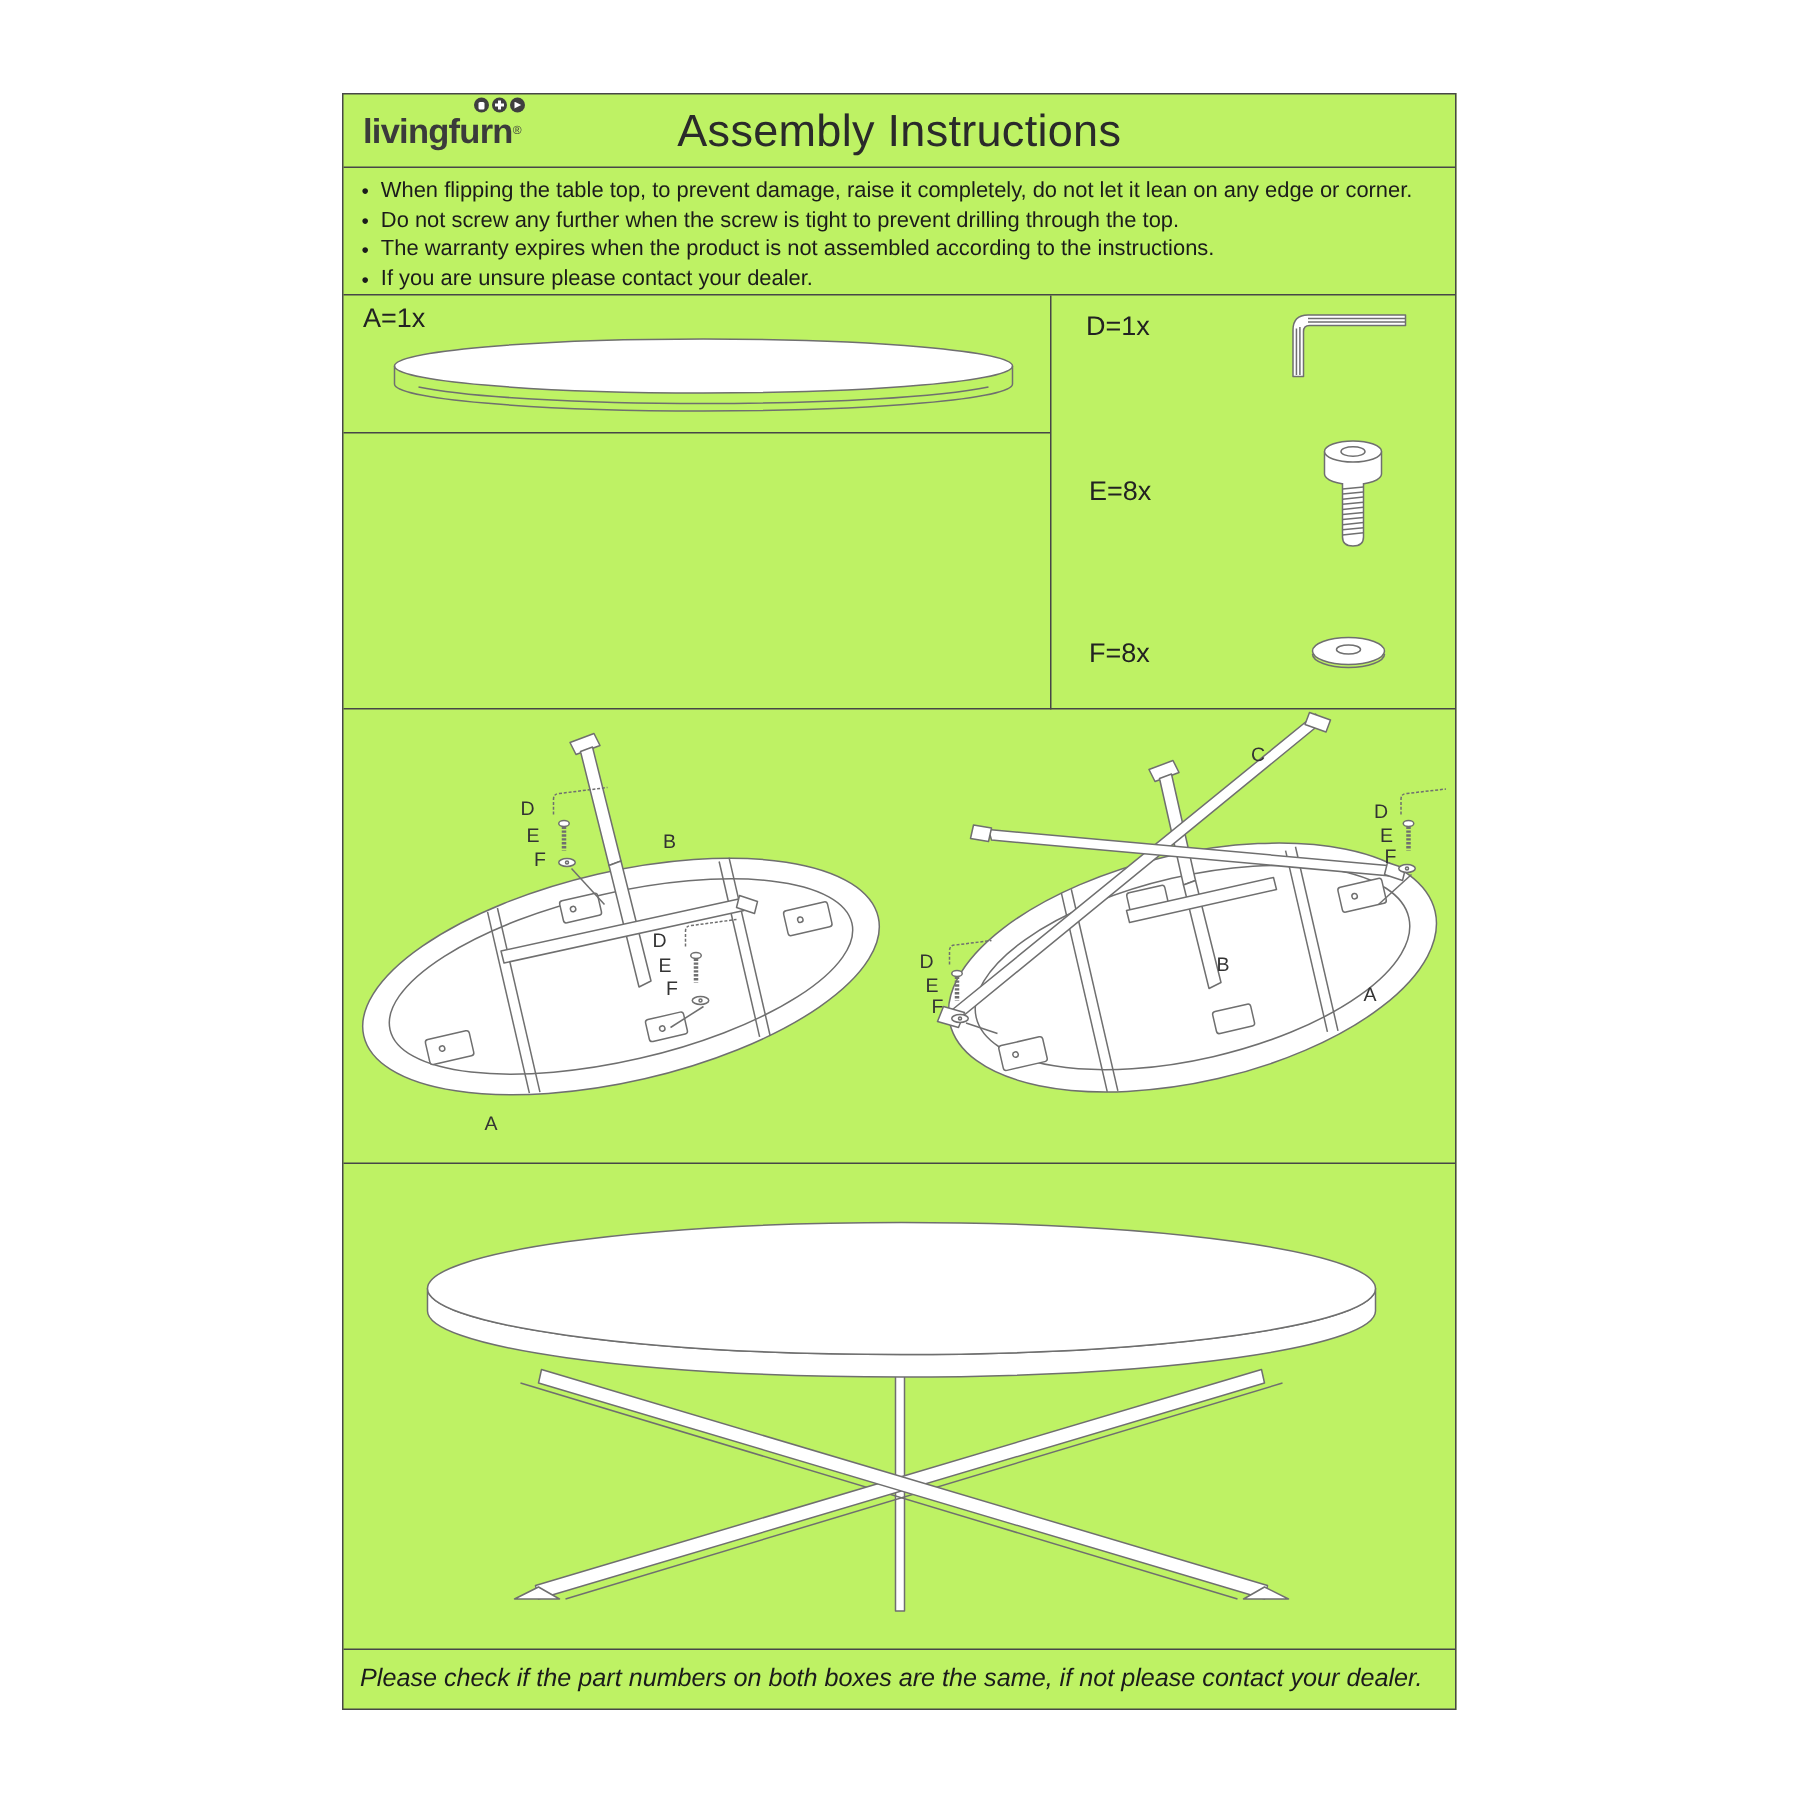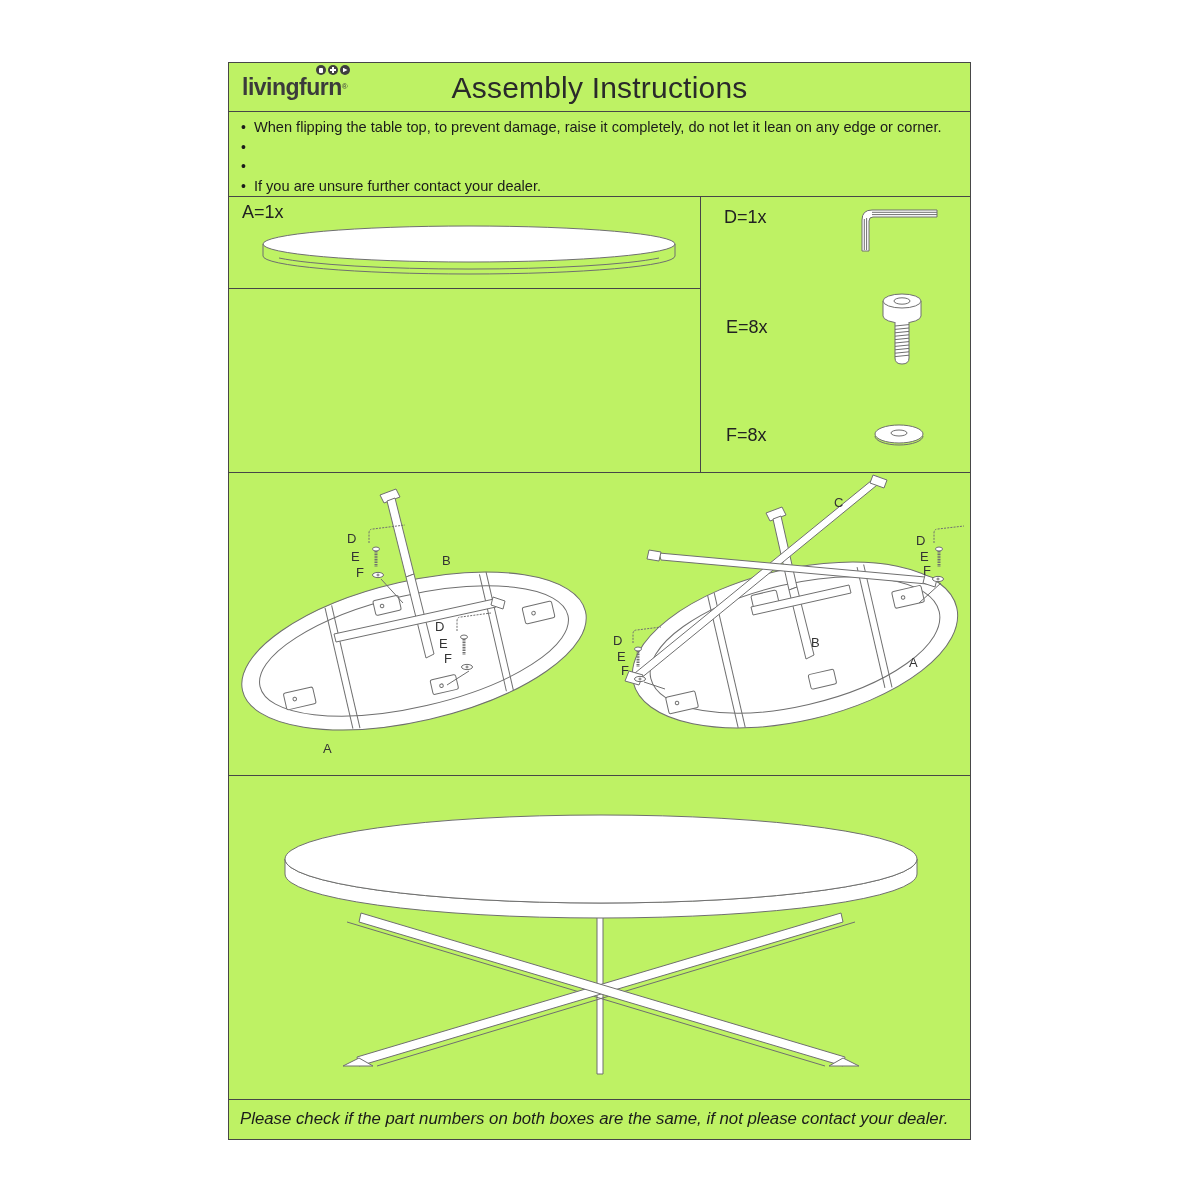--- a/index.html
+++ b/index.html
@@ -64,27 +64,29 @@
     <div class="title">Assembly Instructions</div>
   </div>
 
   <div class="row row-warnings">
     <div class="warn-line">
         <span class="warn-dot">•</span>
         <span>When flipping the table top, to prevent damage, raise it completely, do not let it lean on any edge or corner.</span>
       </div>
     <div class="warn-line">
         <span class="warn-dot">•</span>
-      </div>
-    <div class="warn-line">
-        <span class="warn-dot">•</span>
-      </div>
-    <div class="warn-line">
-        <span class="warn-dot">•</span>
-        <span>If you are unsure further contact your dealer.</span>
+        <span>Do not screw any further when the screw is tight to prevent drilling through the top.</span>
+      </div>
+    <div class="warn-line">
+        <span class="warn-dot">•</span>
+        <span>The warranty expires when the product is not assembled according to the instructions.</span>
+      </div>
+    <div class="warn-line">
+        <span class="warn-dot">•</span>
+        <span>If you are unsure please contact your dealer.</span>
       </div>
   </div>
 
   <div class="row row-parts">
     <div class="col-left">
 
       <div class="cell-a">
         <span class="part-label" style="left:13px;top:5px;">A=1x</span>
         <svg style="left:24px;top:24px;" width="432" height="64" viewBox="0 0 432 64">
           <g class="draw">

